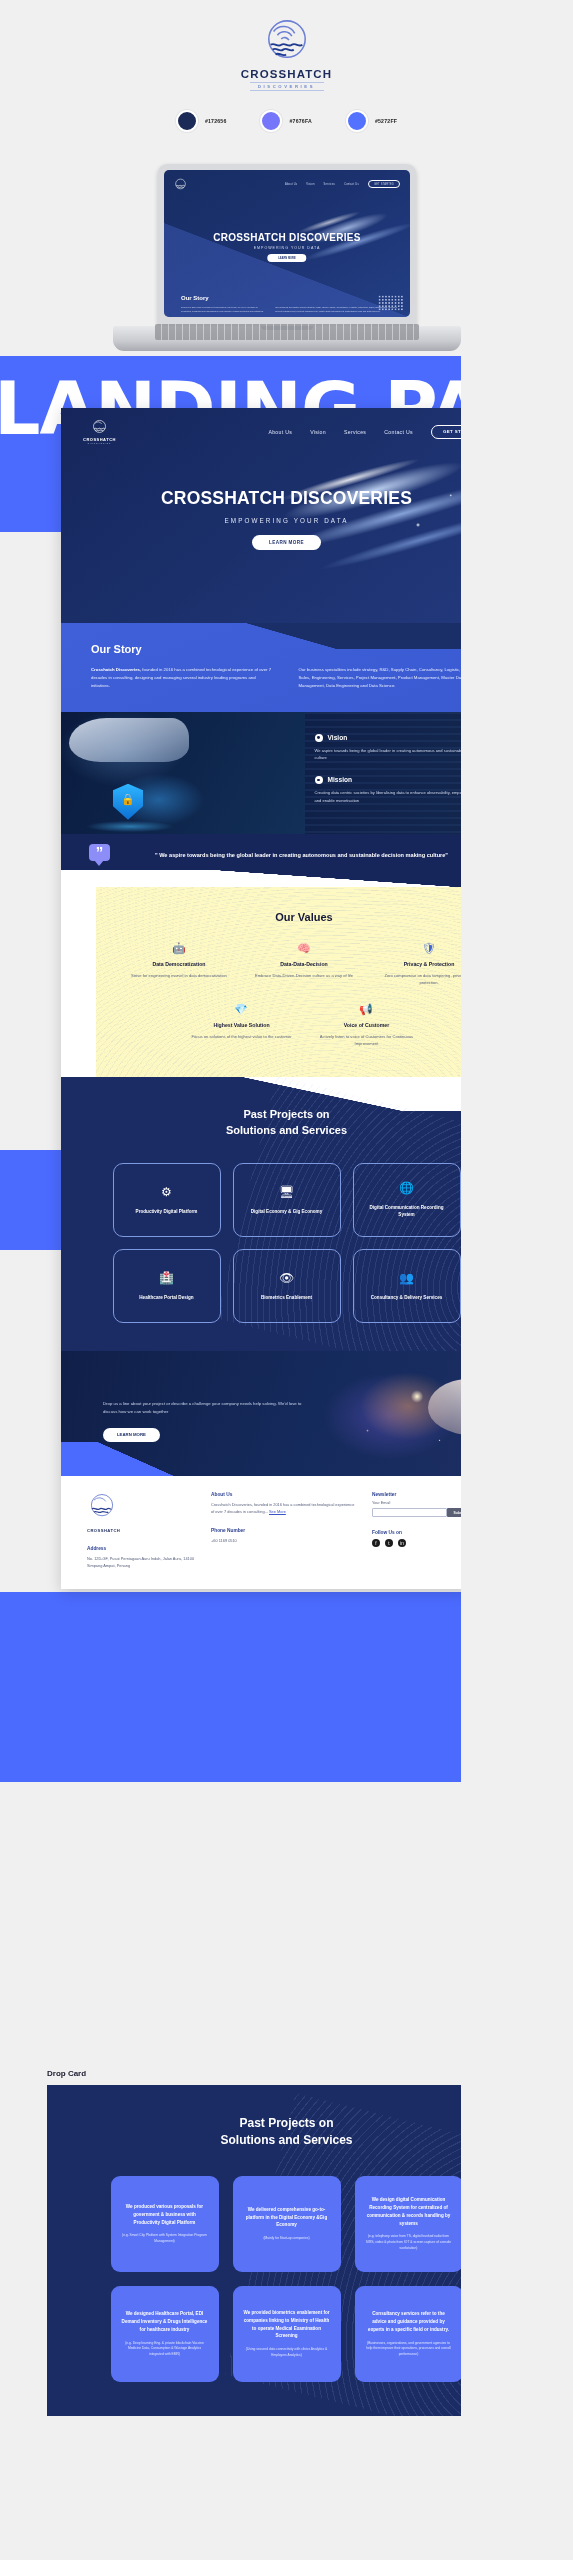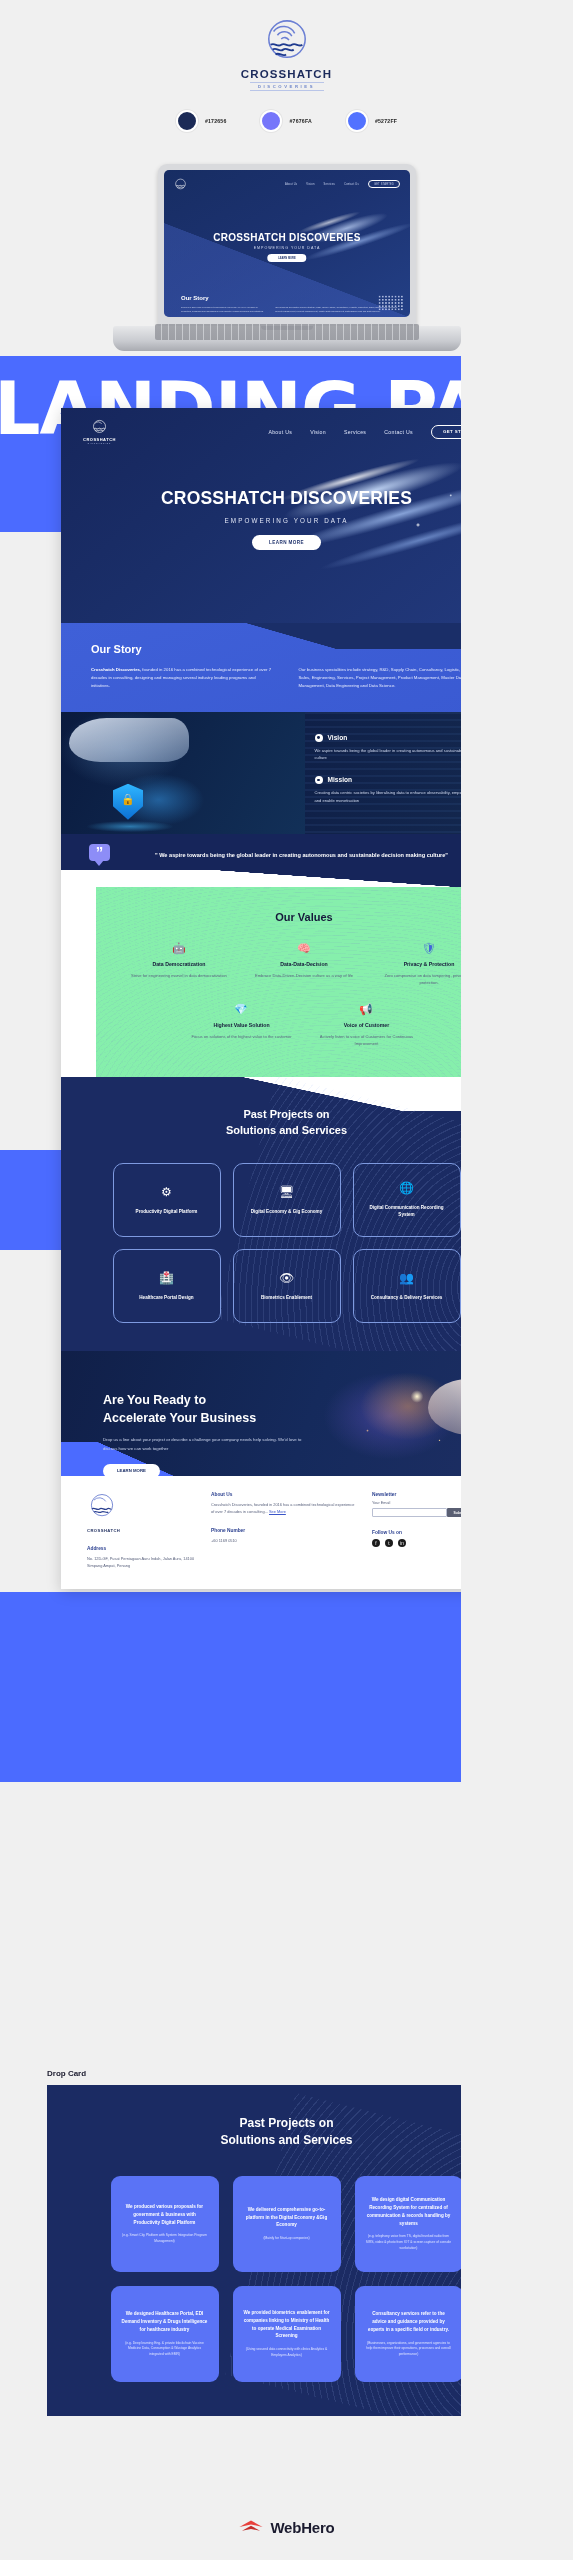--- a/index.html
+++ b/index.html
@@ -264,21 +264,21 @@
   .quote p {
     font-size: 5.6px; font-weight: 800; color:#fff; line-height: 1.95;
     text-align:center; position:relative; z-index:2; padding-left: 14px;
   }
   .quote-angle {
     position:absolute; left:0; bottom:-1px; width:100%; height: 18px;
     background: linear-gradient(184deg, transparent 0 42%, #fff 42.3%);
   }
 
   
-  .values { position:relative; background:#86efac; padding: 24px 0 30px; overflow:hidden;margin-left:35px; }
+  .values { position:relative; background:#fef9c3; padding: 24px 0 30px; overflow:hidden;margin-left:35px; }
   .values-lines {
     position:absolute; inset:0;
     background:
       repeating-radial-gradient(ellipse 200px 120px at 55% 120%, transparent 0 5px, rgba(120,140,200,.10) 5px 6px),
       repeating-radial-gradient(ellipse 260px 90px at 70% 130%, transparent 0 7px, rgba(120,140,200,.08) 7px 8px);
   }
   .values h3 { position:relative; z-index:2; text-align:center; font-size: 11px; font-weight:800; color:#15183a; }
   .vrow { position:relative; z-index:2; display:flex; justify-content:center; margin-top: 20px; }
   .vcard { width: 125px; text-align:center; padding: 0 8px; }
   .vcard .vi { font-size: 11px; color:#4268d8; line-height:1; }
@@ -617,24 +617,20 @@
           <div class="pt">Consultancy &amp; Delivery Services</div>
         </div>
       </div>
     </section>
 
     <section class="cta">
       <div class="cta-burst"></div>
       <div class="cta-hand"></div>
       <div class="cta-angle"></div>
       <div class="cta-txt">
-        <h3>
-          <span>Are You Ready to</span><br>
-          <span>Accelerate Your Business</span>
-        </h3>
         <p>Drop us a line about your project or describe a challenge your company needs help solving. We'd love to discuss how we can work together</p>
         <span class="cta-btn">LEARN MORE</span>
       </div>
     </section>
 
     <footer class="footer">
       <div class="fcol-1">
         <svg class="f-logo" viewBox="0 0 48 48">
           <circle cx="24" cy="21" r="17" fill="none" stroke="#7b8dd6" stroke-width="1.6"></circle>
           <path d="M11 13a12 12 0 0 1 19 2" fill="none" stroke="#7b8dd6" stroke-width="1.5"></path>
@@ -702,21 +698,14 @@
         <div class="ft">We provided biometrics enablement for companies linking to Ministry of Health to operate Medical Examination Screening</div>
         <div class="fs">(Using secured data connectivity with clinics Analytics &amp; Employers Analytics)</div>
       </div>
       <div class="fcard">
         <div class="ft">Consultancy services refer to the advice and guidance provided by experts in a specific field or industry.</div>
         <div class="fs">(Businesses, organizations, and government agencies to help them improve their operations, processes and overall performance)</div>
       </div>
     </div>
   </div>
 
-  <div class="webhero">
-    <svg class="wh-mark" viewBox="0 0 40 28">
-      <path d="M2 14 L20 4 L38 14 L20 10 Z" fill="#e8413c"></path>
-      <path d="M6 20 L20 12 L34 20 L20 17 Z" fill="#c22d2a"></path>
-    </svg>
-    <span class="wh-text">WebHero</span>
-  </div>
 
 </div>
 
 </body></html>

